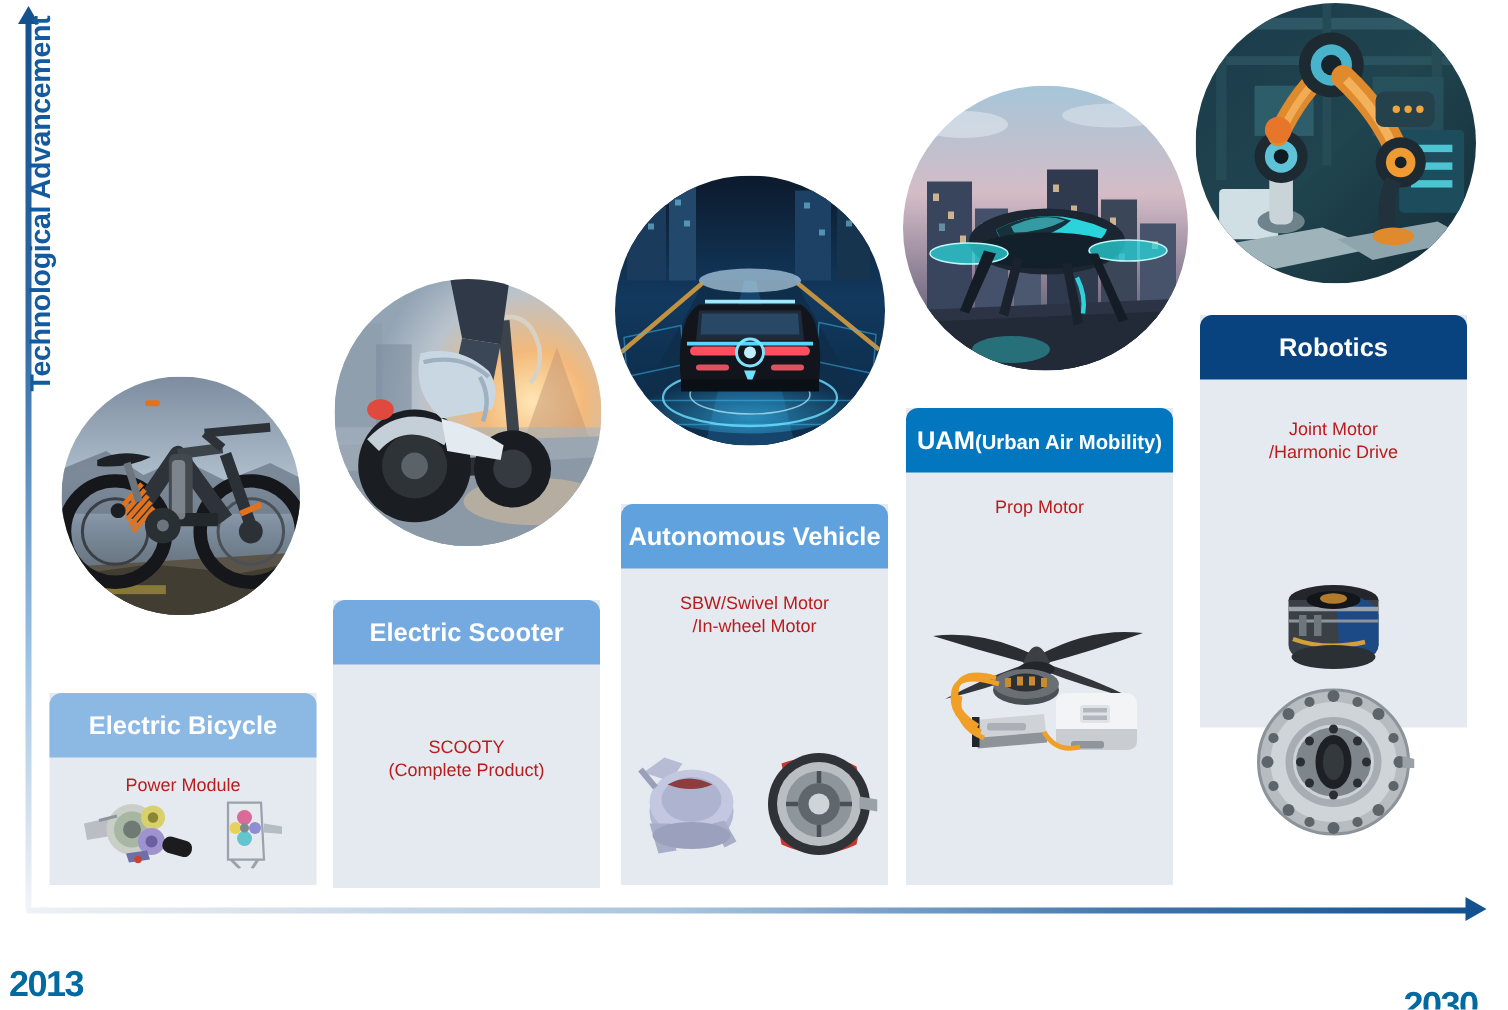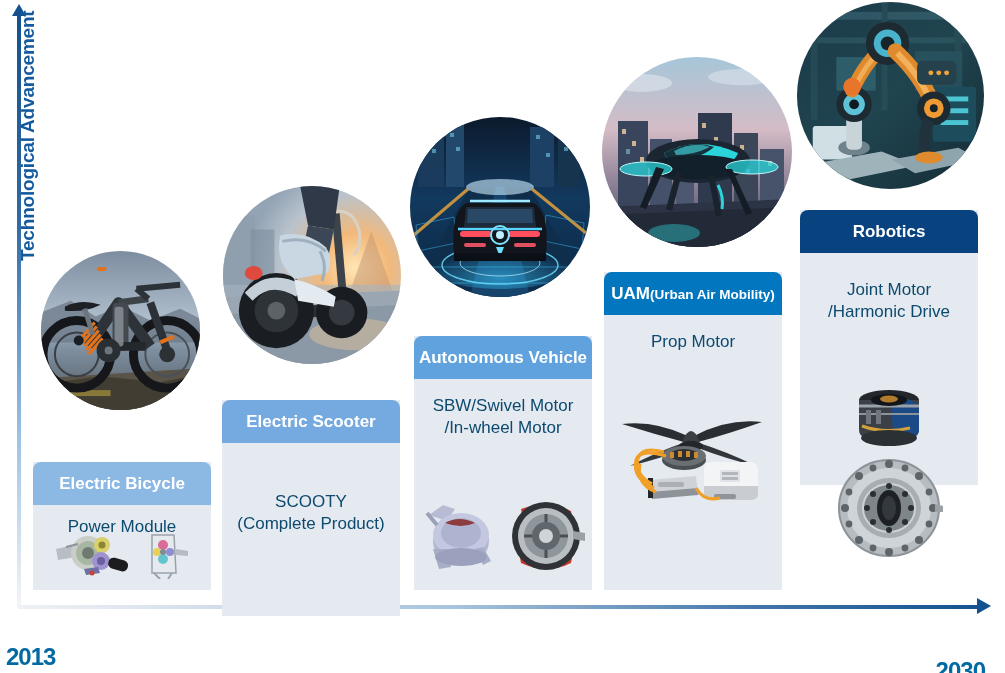--- a/index.html
+++ b/index.html
@@ -79,29 +79,29 @@
   }
   .card-header .small {
     font-size: 13.5px;
     font-weight: bold;
   }
   .card-body {
     padding: 16px 6px 0;
     text-align: center;
   }
   .card-caption {
-    color: #0c4a6e;
-    font-size: 17px;
+    color: #b91c1c;
+    font-size: 12px;
     line-height: 1.28;
     white-space: pre-line;
   }
 
   
   #card-bicycle   { left: 33px;  top: 462px; height: 128px; }
-  #card-scooter   { left: 222px; top: 400px; height: 216px; }
+  #card-scooter   { left: 222px; top: 400px; height: 192px; }
   #card-av        { left: 414px; top: 336px; height: 254px; }
   #card-uam       { left: 604px; top: 272px; height: 318px; }
   #card-robotics  { left: 800px; top: 210px; height: 275px; }
 
   #card-bicycle  .card-header { background: #8cb8e4; }
   #card-scooter  .card-header { background: #74aadf; }
   #card-av       .card-header { background: #5fa2dd; }
   #card-uam      .card-header { background: #0277c0; }
   #card-robotics .card-header { background: #08437f; }
 

